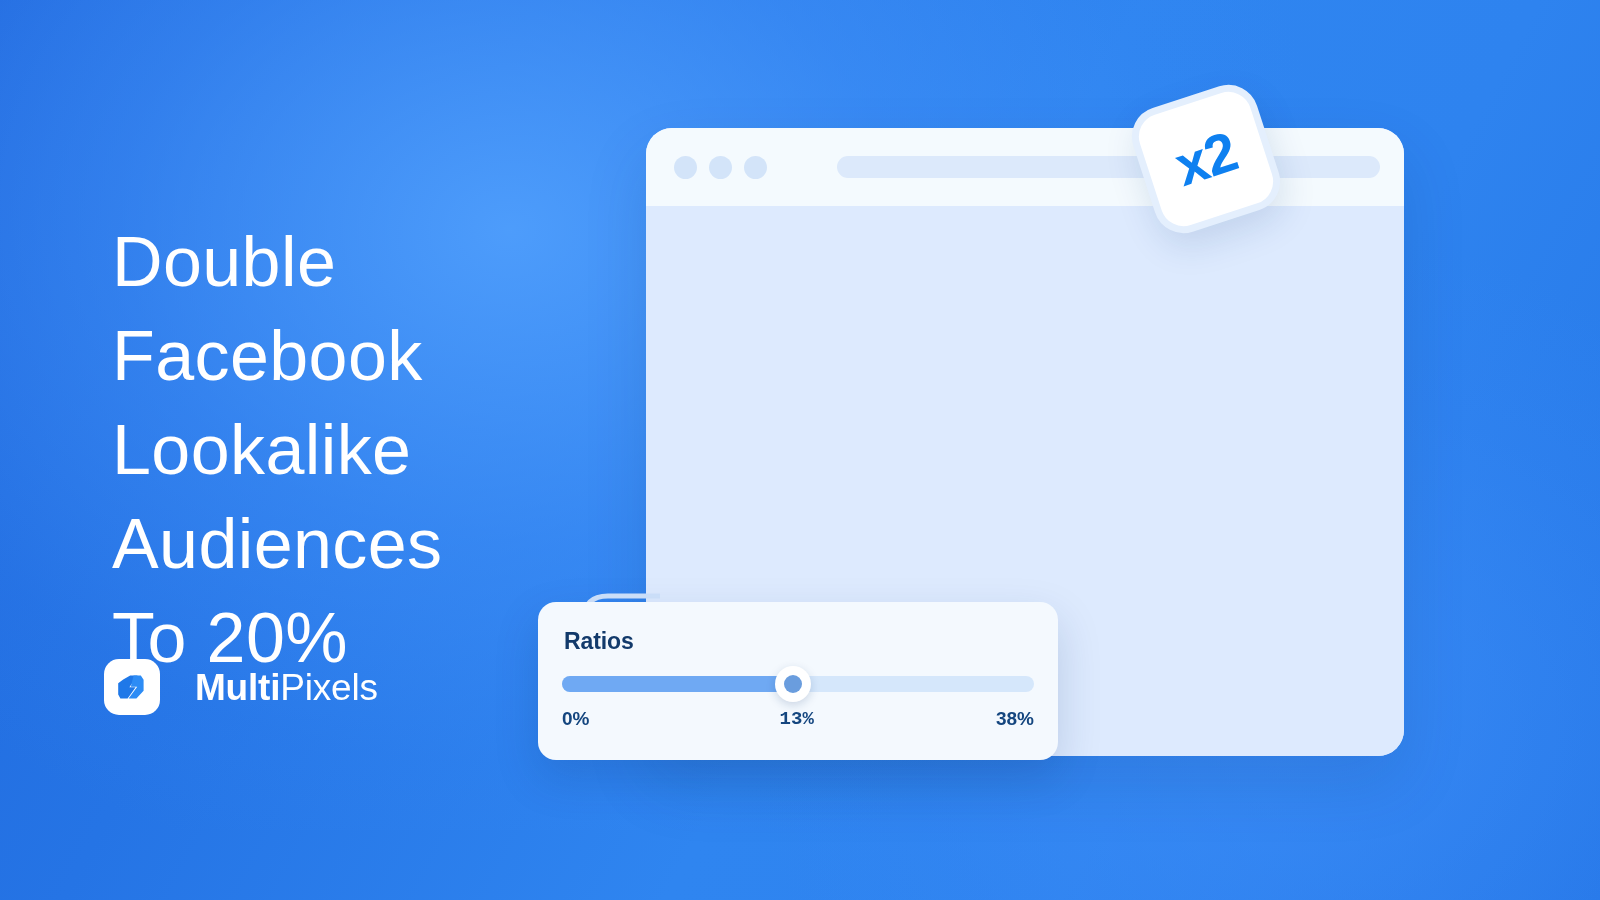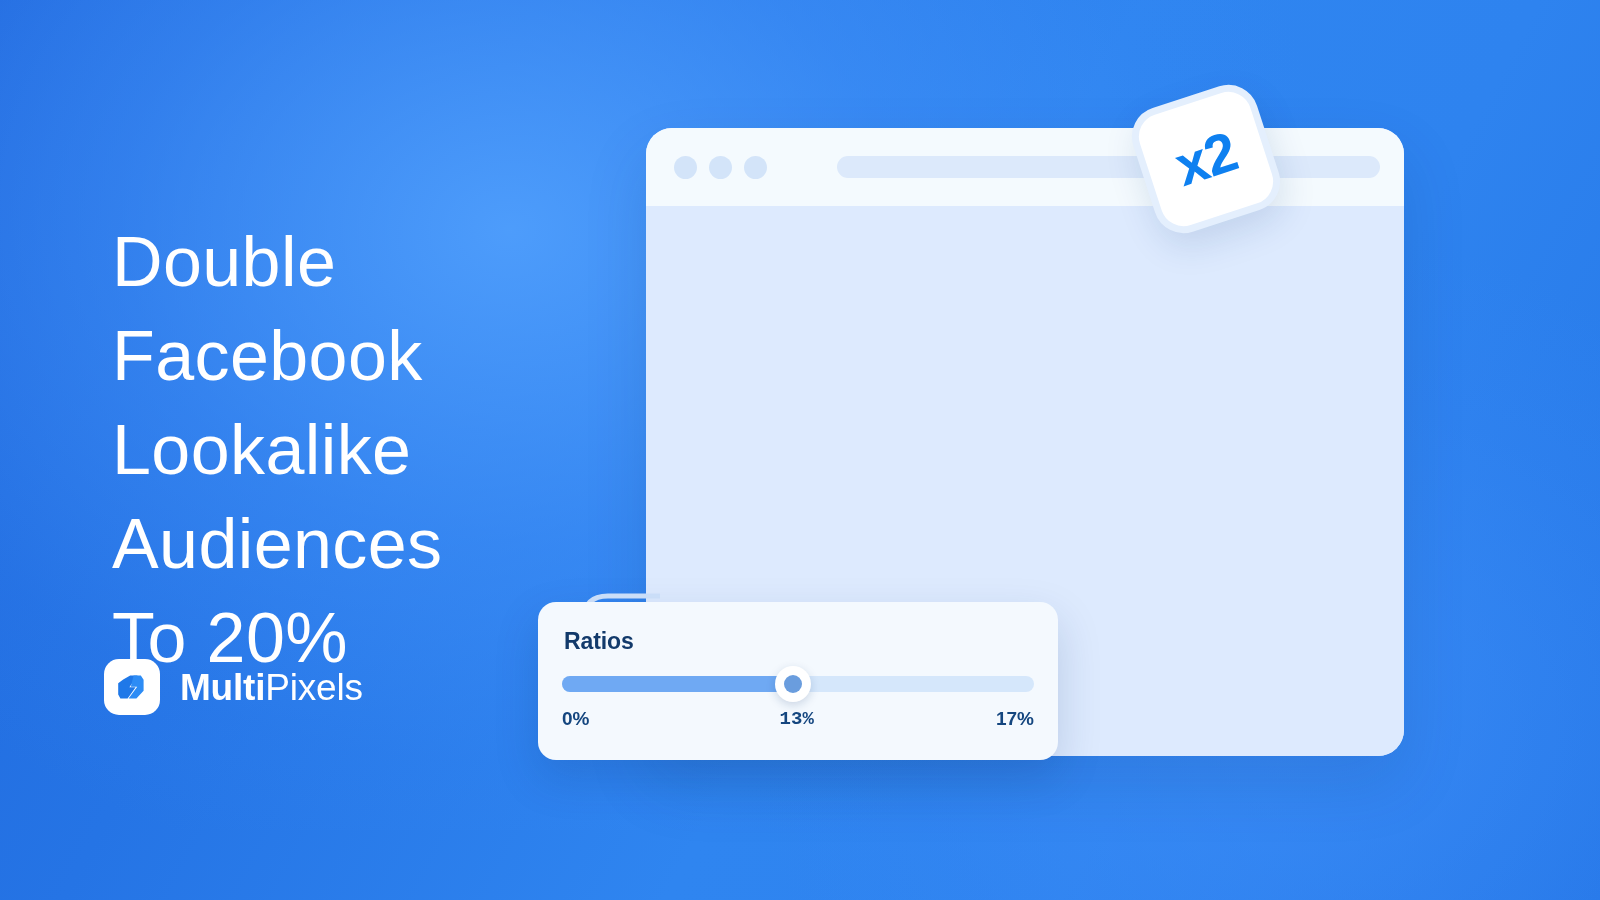--- a/index.html
+++ b/index.html
@@ -58,21 +58,21 @@
     margin-left: 8px;
   }
 
   
   .brand {
     position: absolute;
     left: 104px;
     top: 659px;
     display: flex;
     align-items: center;
-    gap: 20px;
+    gap: 35px;
   }
   .brand-mark {
     width: 56px;
     height: 56px;
     border-radius: 15px;
     background: #ffffff;
     display: flex;
     align-items: center;
     justify-content: center;
     flex: none;
@@ -349,17 +349,17 @@
 
   <div class="ratios-card">
     <h3 class="ratios-title">Ratios</h3>
     <div class="slider">
       <div class="slider-fill" style="width: 49%;"></div>
       <div class="slider-handle" style="left: 49%;"></div>
     </div>
     <div class="slider-labels">
       <span>0%</span>
       <span class="mid">13%</span>
-      <span>17%</span>
+      <span>38%</span>
     </div>
   </div>
 
 </div>
 
 </body></html>

